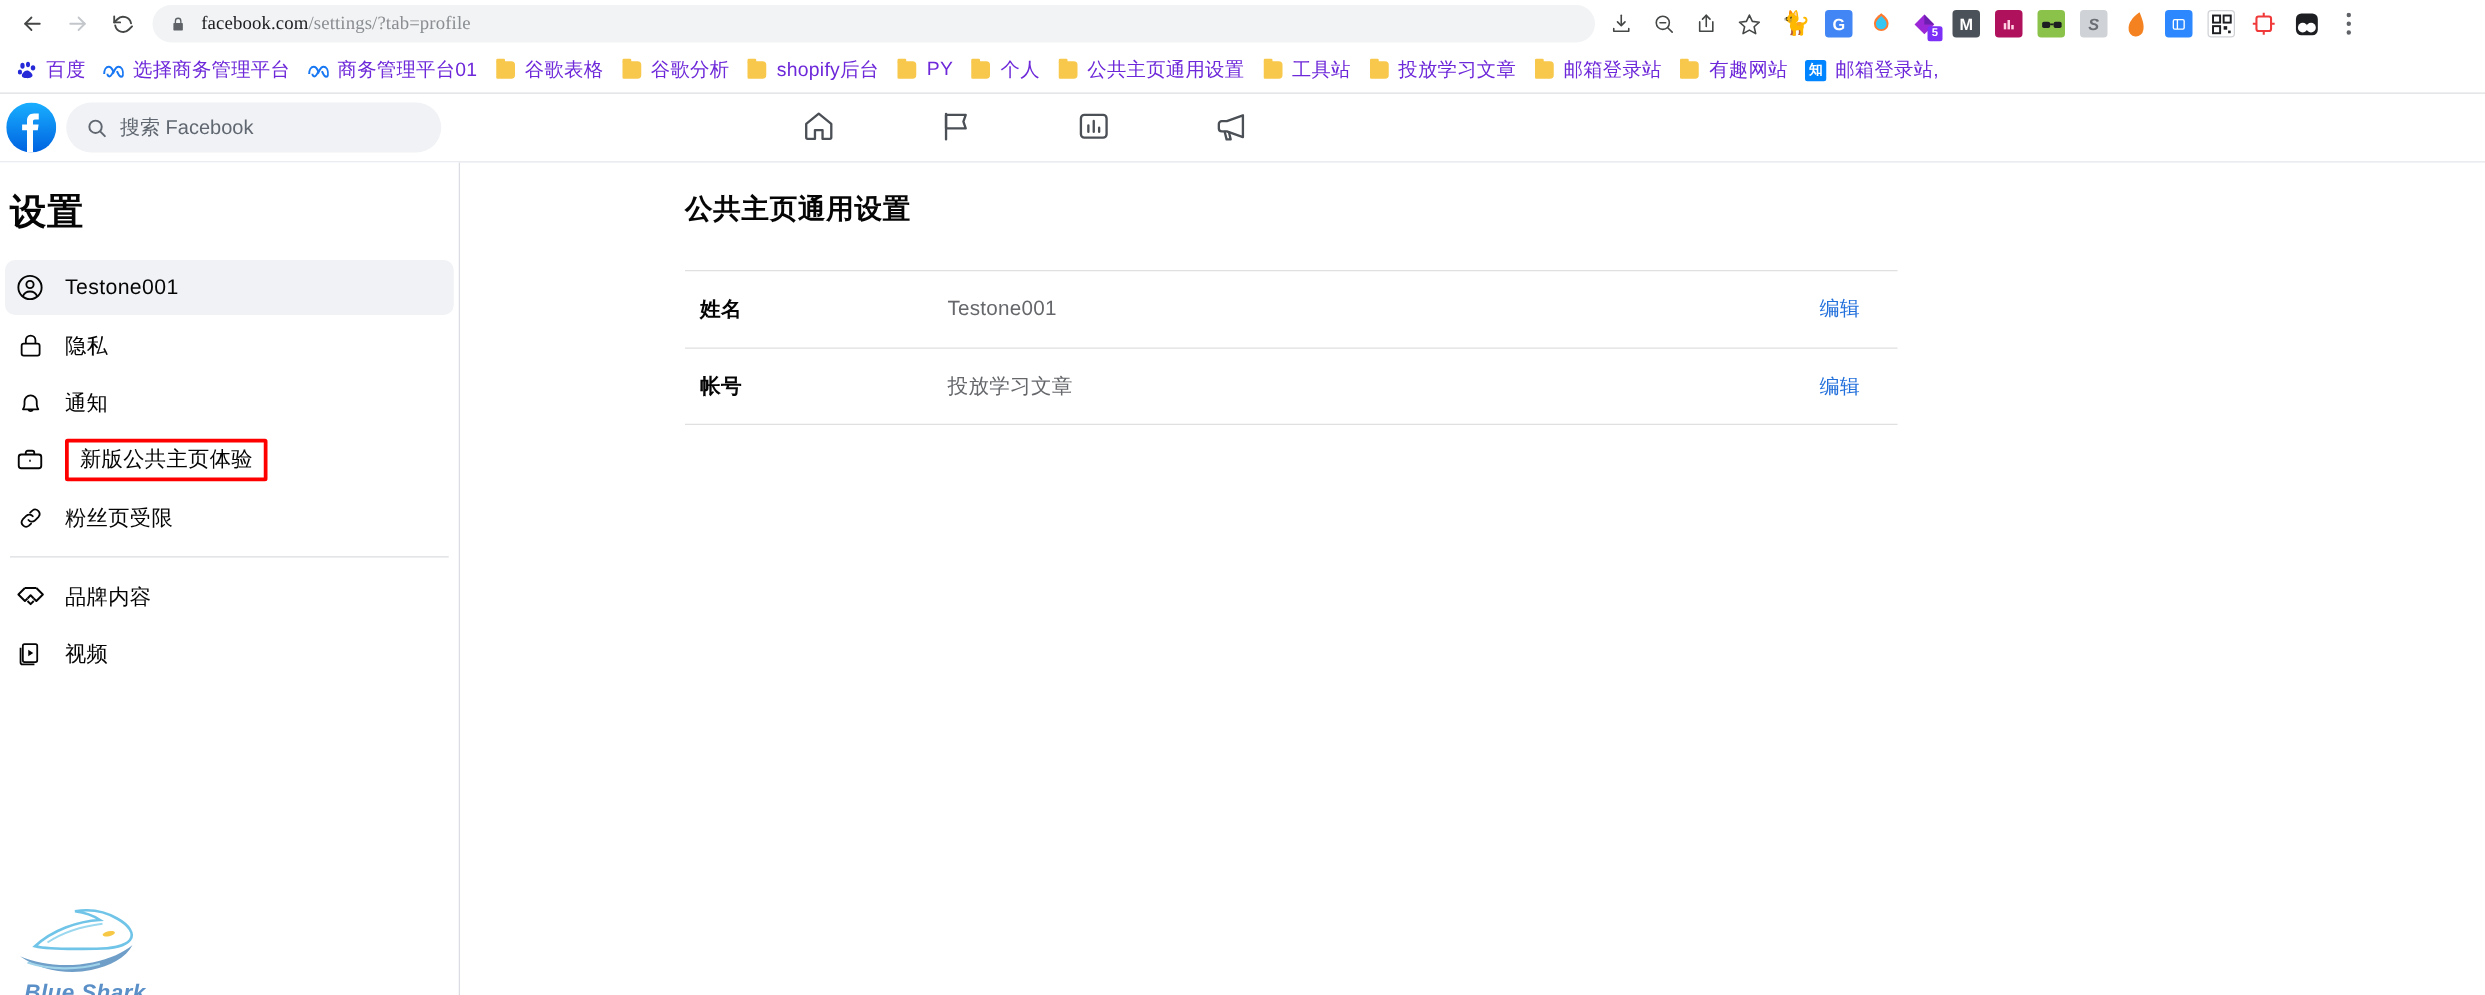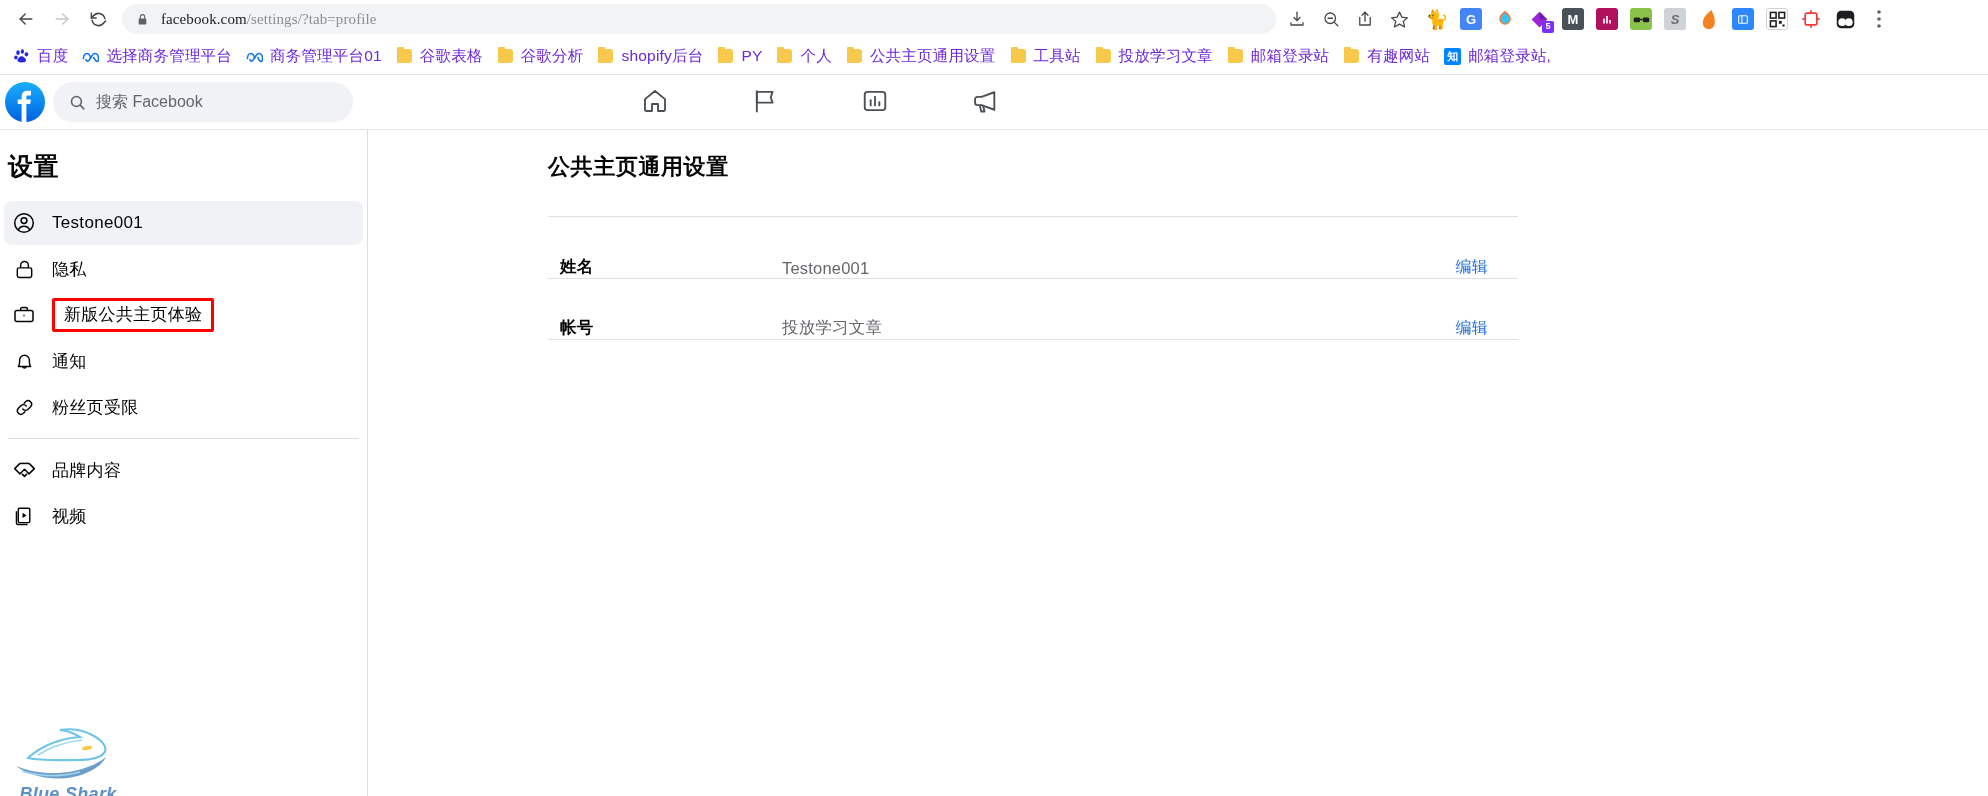--- a/index.html
+++ b/index.html
@@ -193,21 +193,21 @@
   
   #sidebar {
     width: 368px;
     flex: none;
     border-right: 1px solid #dadde1;
     padding-top: 6px;
     position: relative;
     background: #fff;
   }
   #settings-title {
-    font-size: 25px;
+    font-size: 29px;
     font-weight: bold;
     color: #050505;
     padding: 14px 0 16px 8px;
     letter-spacing: .5px;
   }
   .side-item {
     display: flex;
     align-items: center;
     height: 44px;
     padding: 0 12px 0 6px;
@@ -267,25 +267,24 @@
   }
   #main-title {
     font-size: 22px;
     font-weight: bold;
     color: #050505;
     letter-spacing: .6px;
     margin-bottom: 34px;
   }
   .setting-row {
     display: flex;
-    align-items: flex-end;
+    align-items: center;
     height: 62px;
     border-top: 1px solid #e0e0e0;
     padding: 0 2px;
-    gap: 24px;
   }
   .setting-row:last-child { border-bottom: 1px solid #e0e0e0; }
   .row-label {
     width: 208px;
     flex: none;
     font-size: 16.5px;
     font-weight: bold;
     color: #050505;
     padding-left: 10px;
     letter-spacing: .3px;
@@ -641,37 +640,37 @@
         <svg width="23" height="23" viewBox="0 0 24 24" fill="none" stroke="currentColor" stroke-width="1.5" stroke-linejoin="round">
             <rect x="4.5" y="10.3" width="15" height="10" rx="1.8"></rect>
             <path d="M8 10.3V7.6a4 4 0 0 1 8 0v2.7"></path>
           </svg>
       </span>
       <span class="side-label">隐私</span>
     </div>
 
     <div class="side-item">
       <span class="side-ico">
+        <svg width="23" height="23" viewBox="0 0 24 24" fill="none" stroke="currentColor" stroke-width="1.5" stroke-linejoin="round">
+            <path d="M18.4 17.2H5.6c.9-1.3 1.3-2.7 1.3-4.3v-2.3a5.1 5.1 0 0 1 10.2 0v2.3c0 1.6.4 3 1.3 4.3z"></path>
+            <path d="M10.2 17.4a1.9 1.9 0 0 0 3.6 0"></path>
+          </svg>
+      </span>
+      <span class="side-label">通知</span>
+    </div>
+
+    <div class="side-item">
+      <span class="side-ico">
         <svg width="24" height="24" viewBox="0 0 24 24" fill="none" stroke="currentColor" stroke-width="1.5" stroke-linejoin="round">
             <rect x="3" y="7.6" width="18" height="11" rx="2"></rect>
             <path d="M8.6 7.6V6.2a1.6 1.6 0 0 1 1.6-1.6h3.6a1.6 1.6 0 0 1 1.6 1.6v1.4"></path>
             <line x1="11.4" y1="12.6" x2="12.6" y2="12.6"></line>
           </svg>
       </span>
       <span class="side-label boxed">新版公共主页体验</span>
-    </div>
-
-    <div class="side-item">
-      <span class="side-ico">
-        <svg width="23" height="23" viewBox="0 0 24 24" fill="none" stroke="currentColor" stroke-width="1.5" stroke-linejoin="round">
-            <path d="M18.4 17.2H5.6c.9-1.3 1.3-2.7 1.3-4.3v-2.3a5.1 5.1 0 0 1 10.2 0v2.3c0 1.6.4 3 1.3 4.3z"></path>
-            <path d="M10.2 17.4a1.9 1.9 0 0 0 3.6 0"></path>
-          </svg>
-      </span>
-      <span class="side-label">通知</span>
     </div>
 
     <div class="side-item">
       <span class="side-ico">
         <svg width="23" height="23" viewBox="0 0 24 24" fill="none" stroke="currentColor" stroke-width="1.5" stroke-linecap="round">
             <path d="M10.2 13.6a3.6 3.6 0 0 0 5.3.4l3.1-3.1a3.7 3.7 0 0 0-5.2-5.2l-1.8 1.8"></path>
             <path d="M13.8 10.4a3.6 3.6 0 0 0-5.3-.4l-3.1 3.1a3.7 3.7 0 0 0 5.2 5.2l1.8-1.8"></path>
           </svg>
       </span>
       <span class="side-label">粉丝页受限</span>

